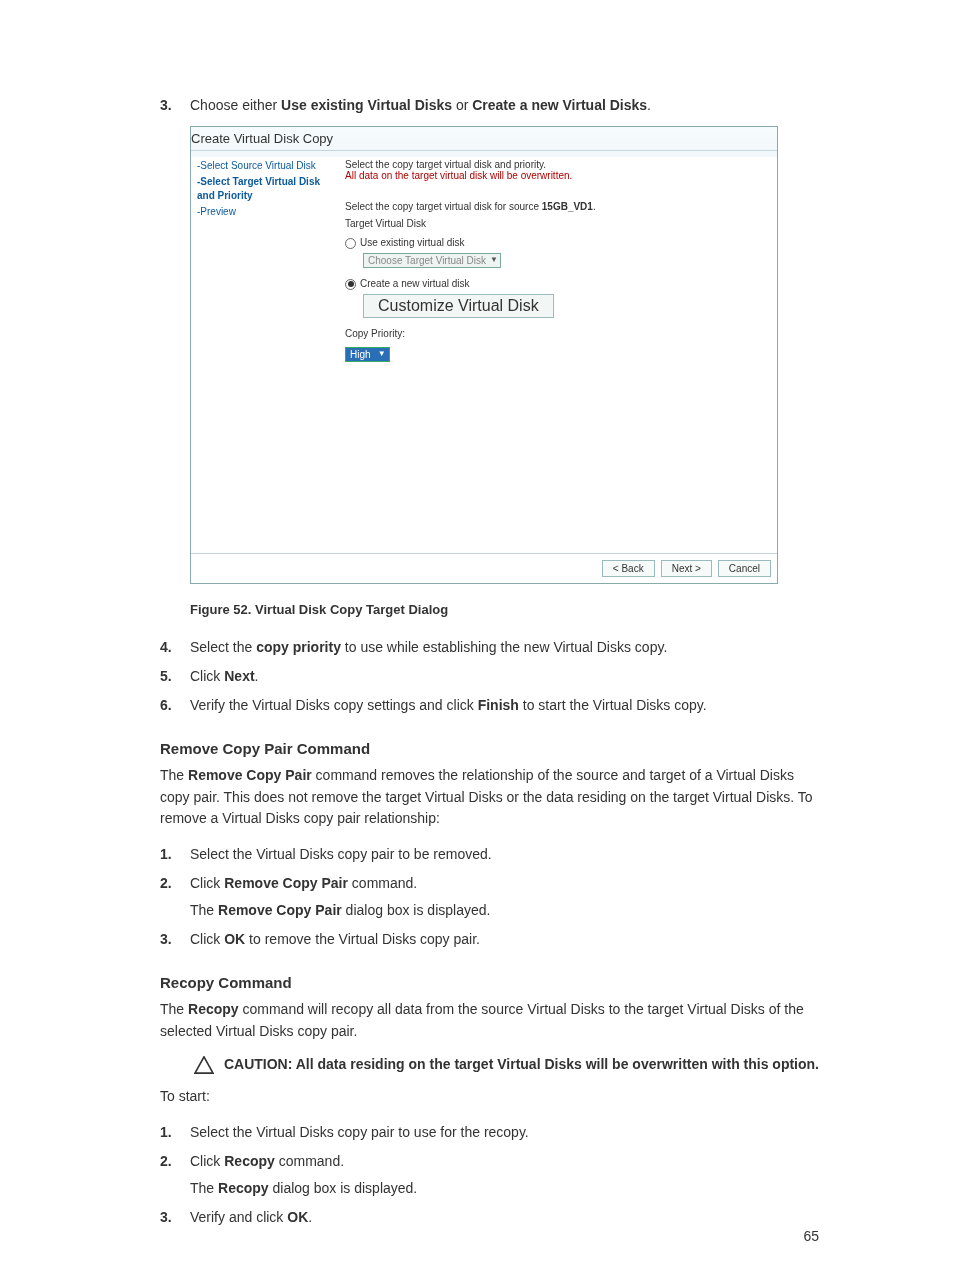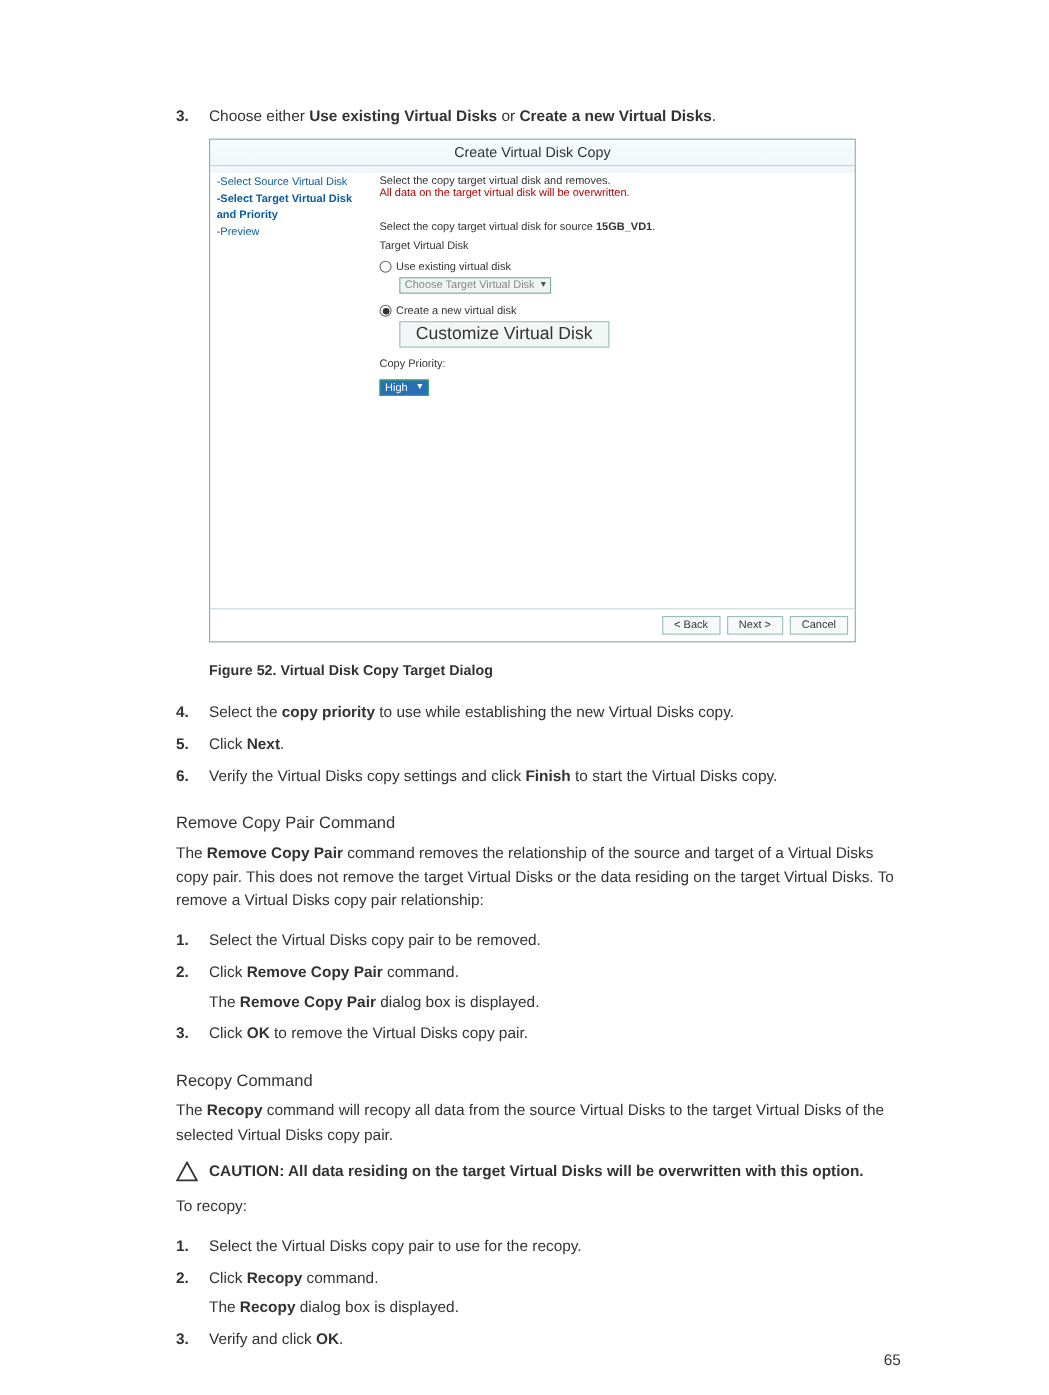--- a/index.html
+++ b/index.html
@@ -34,21 +34,21 @@
   .figure-wrap {
     margin: 10px 0 10px 30px;
   }
   .dialog {
     width: 586px;
     border: 1px solid #8aa;
     background: linear-gradient(#f6fbfd,#f1f7fa 30px,#fff 30px,#fff);
     font-size: 11px;
   }
   .dialog-title {
-    text-align: center;
+    text-align: left;
     padding: 4px 0;
     font-size: 13px;
     border-bottom: 1px solid #c3d6dc;
     color: #333;
   }
   .dialog-body {
     display: flex;
     height: 402px;
   }
   .dialog-side {
@@ -123,32 +123,33 @@
     font-size: 10px;
     color: #333;
   }
   .fig-caption {
     font-size: 13px;
     font-weight: bold;
     margin: 18px 0 20px 30px;
   }
   .h3 {
     font-size: 15px;
-    font-weight: normal;
+    font-weight: bold;
     margin: 24px 0 8px 0;
   }
   .para {
     line-height: 1.55;
     margin: 8px 0 14px 0;
   }
   .caution-row {
     display: flex;
     align-items: flex-start;
     gap: 10px;
     margin: 8px 0 12px 0;
+    justify-content: flex-end;
   }
   .caution-icon {
     width: 20px;
     flex-shrink: 0;
   }
   .caution-icon svg { display: block; }
   .page-num {
     position: absolute;
     bottom: 24px;
     right: 135px;
@@ -188,21 +189,21 @@
   <div class="figure-wrap">
     <div class="dialog">
       <div class="dialog-title">Create Virtual Disk Copy</div>
       <div class="dialog-body">
         <div class="dialog-side">
           <div class="side-item">-Select Source Virtual Disk</div>
           <div class="side-item side-bold">-Select Target Virtual Disk and Priority</div>
           <div class="side-item">-Preview</div>
         </div>
         <div class="dialog-main">
-          <div>Select the copy target virtual disk and removes.</div>
+          <div>Select the copy target virtual disk and priority.</div>
           <div class="warn">All data on the target virtual disk will be overwritten.</div>
           <div class="spacer20"></div>
           <div>
             <span>Select the copy target virtual disk for source </span><span class="bold">15GB_VD1</span><span>.</span>
           </div>
           <div style="margin-top:6px">Target Virtual Disk</div>
           <div style="margin-top:8px">
             <span class="radio-dot"></span><span>Use existing virtual disk</span>
           </div>
           <div class="indent">
@@ -278,21 +279,21 @@
     <span>The </span><span class="bold">Recopy</span><span> command will recopy all data from the source Virtual Disks to the target Virtual Disks of the selected Virtual Disks copy pair.</span>
   </div>
   <div class="caution-row">
     <div class="caution-icon">
       <svg viewBox="0 0 24 22" width="20" height="18">
         <path d="M12 1 L23 21 L1 21 Z" fill="none" stroke="#333" stroke-width="2"></path>
       </svg>
     </div>
     <div class="bold">CAUTION: All data residing on the target Virtual Disks will be overwritten with this option.</div>
   </div>
-  <div class="para">To recopy:</div>
+  <div class="para">To start:</div>
   <div class="ol-row">
     <div class="ol-num">1.</div>
     <div class="ol-text">Select the Virtual Disks copy pair to use for the recopy.</div>
   </div>
   <div class="ol-row">
     <div class="ol-num">2.</div>
     <div class="ol-text">
       <span>Click </span><span class="bold">Recopy</span><span> command.</span>
       <div class="sub-line">
         <span>The </span><span class="bold">Recopy</span><span> dialog box is displayed.</span>

